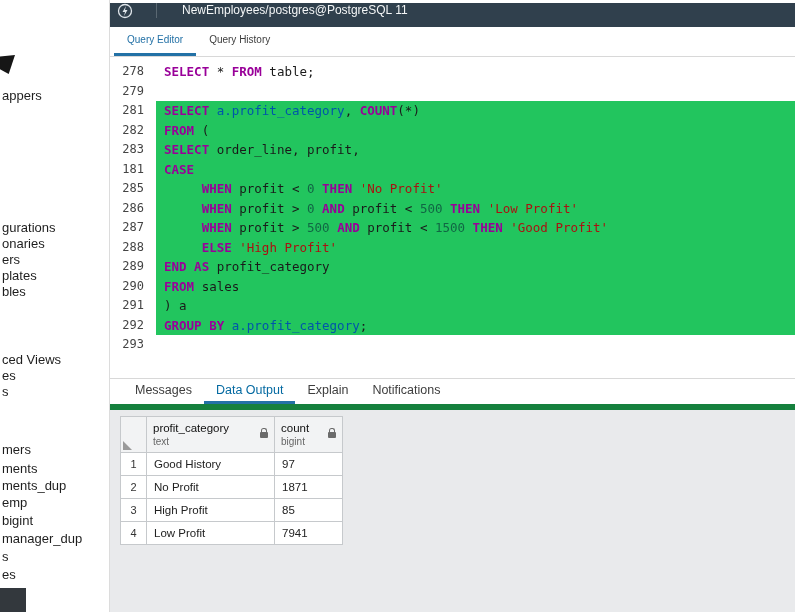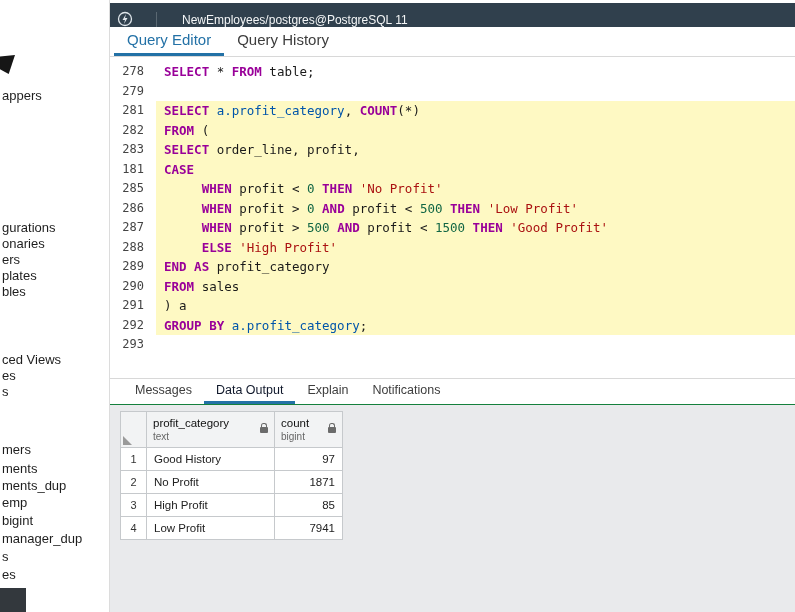--- a/index.html
+++ b/index.html
@@ -20,54 +20,54 @@
                    background:#161616;
                    clip-path:polygon(0 8%, 100% 0, 58% 100%, 0 75%); }
   .corner-box { position:absolute; left:0; top:588px; width:26px; height:24px;
                 background:#33383d; }
 
   
   .main { position:absolute; left:110px; top:0; width:685px; height:612px;
           display:flex; flex-direction:column; background:#fff; }
   .conn-spacer { flex:0 0 3px; background:#fff; }
   .conn-header { flex:0 0 24px; background:#30404d; display:flex;
-                 align-items:flex-end; padding-left:7px;gap:16px; }
+                 align-items:flex-start; padding-left:7px;gap:16px; }
   .conn-icon { display:flex; margin-right:7px; }
   .conn-sep { width:1px; height:15px; background:#5a6872; margin-right:9px; }
   .conn-title { color:#f4f6f7; font-size:12px; white-space:nowrap; }
 
   .tool-tabs { flex:0 0 30px; display:flex; align-items:stretch;
                border-bottom:1px solid #d8d8d8; padding-left:4px; background:#fff; }
-  .tab { padding:0 13px; line-height:26px; font-size:15px; color:#3d3d3d;
+  .tab { padding:0 13px; line-height:26px; font-size:10px; color:#3d3d3d;
          border-bottom:3px solid transparent; cursor:pointer; white-space:nowrap; }
   .tab.active { color:#2371a6; border-bottom-color:#2371a6; }
 
   
   .editor { flex:0 0 321px; background:#fff; padding-top:5px; overflow:hidden;
             font-family:"DejaVu Sans Mono", monospace; font-size:12.5px; }
   .code-row { display:flex; height:19.5px; line-height:19.5px; }
   .gutter-cell { flex:0 0 46px; text-align:right; padding-right:12px;
                  color:#444; font-size:12px; }
   .code-cell { flex:1; white-space:pre; padding-left:8px; color:#1a1a1a;
                overflow:hidden; }
-  .code-cell.sel { background:#fef9c3; }
+  .code-cell.sel { background:#22c55e; }
   .tk-kw  { color:#990099; font-weight:bold; }
   .tk-var { color:#0055aa; }
   .tk-str { color:#aa1111; }
   .tk-num { color:#116644; }
   .tk-cmt { color:#aa5500; }
   .tk-pl  { color:#1a1a1a; }
 
   
   .out-tabs { flex:0 0 26px; display:flex; align-items:stretch;
-              border-top:1px solid #d8d8d8; border-bottom:1px solid #15803d;
+              border-top:1px solid #d8d8d8; border-bottom:6px solid #15803d;
               padding-left:13px; background:#fff; }
   .otab { padding:0 12px; line-height:22px; font-size:12.5px; color:#3d3d3d;
           border-bottom:3px solid transparent; cursor:pointer; white-space:nowrap; }
-  .otab.active { color:#0f172a; border-bottom-color:#2371a6; }
+  .otab.active { color:#0369a1; border-bottom-color:#2371a6; }
 
   .grid-area { flex:1; background:#e9eaec; padding:6px 0 0 10px; overflow:hidden; }
   table.grid { border-collapse:collapse; table-layout:fixed; background:#fff;
                font-size:11.5px; color:#222; }
   .grid th, .grid td { border:1px solid #c6c9cc; }
   th.corner { width:26px; background:#f2f3f4; position:relative; }
   .tri { position:absolute; left:2px; bottom:2px; width:0; height:0;
          border-bottom:9px solid #9a9a9a; border-right:9px solid transparent; }
   th.colh { background:#f2f3f4; font-weight:normal; text-align:left;
             height:36px; padding:3px 6px; vertical-align:middle; }
@@ -75,21 +75,21 @@
   .colname { font-size:11.5px; color:#111; line-height:13px; }
   .coltype { font-size:10px; color:#666; margin-top:1px; line-height:11px; }
   .col-pc { width:128px; } .col-ct { width:68px; }
   .lock { position:relative; display:inline-block; width:8px; height:6px;
           background:#6b6b6b; border-radius:1px; margin-left:4px; }
   .lock::before { content:""; position:absolute; left:1px; top:-4px; width:4px;
                   height:4px; border:1.5px solid #6b6b6b; border-bottom:none;
                   border-radius:2.5px 2.5px 0 0; }
   td.rownum { background:#f2f3f4; text-align:center; color:#333; font-size:11px; }
   .grid td { height:23px; padding:3px 7px; background:#fff; }
-  td.numcell { text-align:right; }
+  td.numcell { }
 </style>
 </head>
 <body>
 
 <div class="sidebar">
   <div class="sidebar-glyph"></div>
   <div id="sidebar-tree">
       <div class="tree-frag si-1">appers</div>
       <div class="tree-frag si-2">gurations</div>
       <div class="tree-frag si-3">onaries</div>

